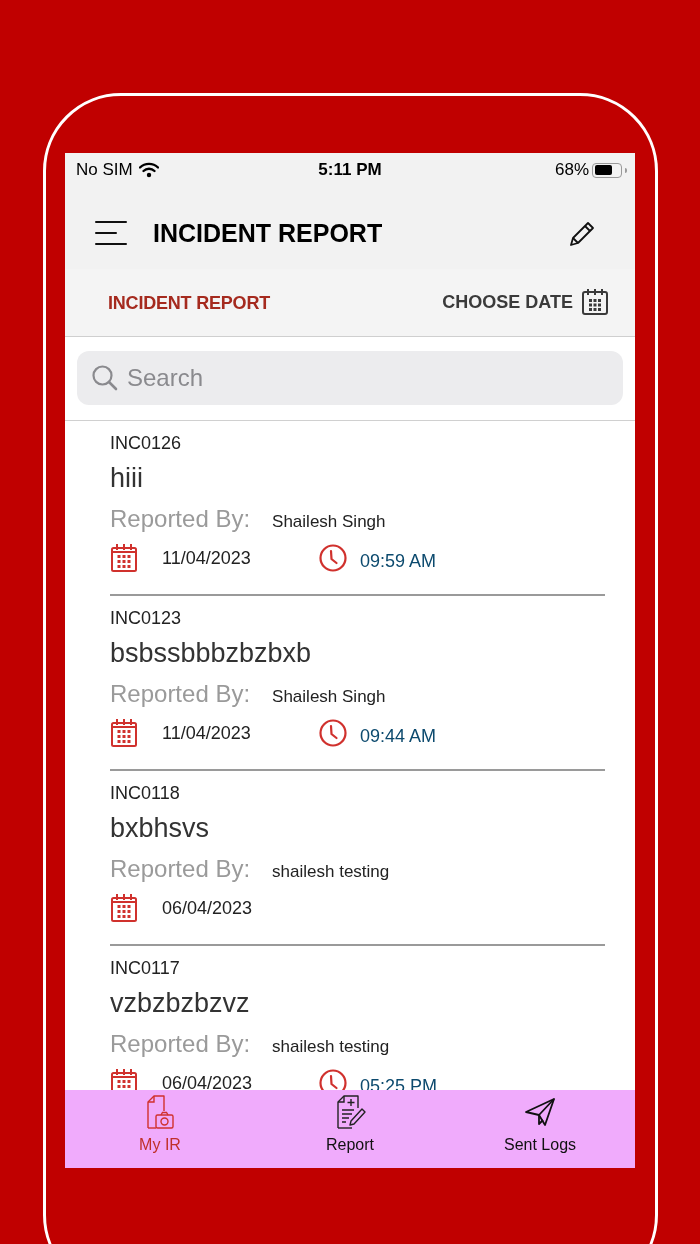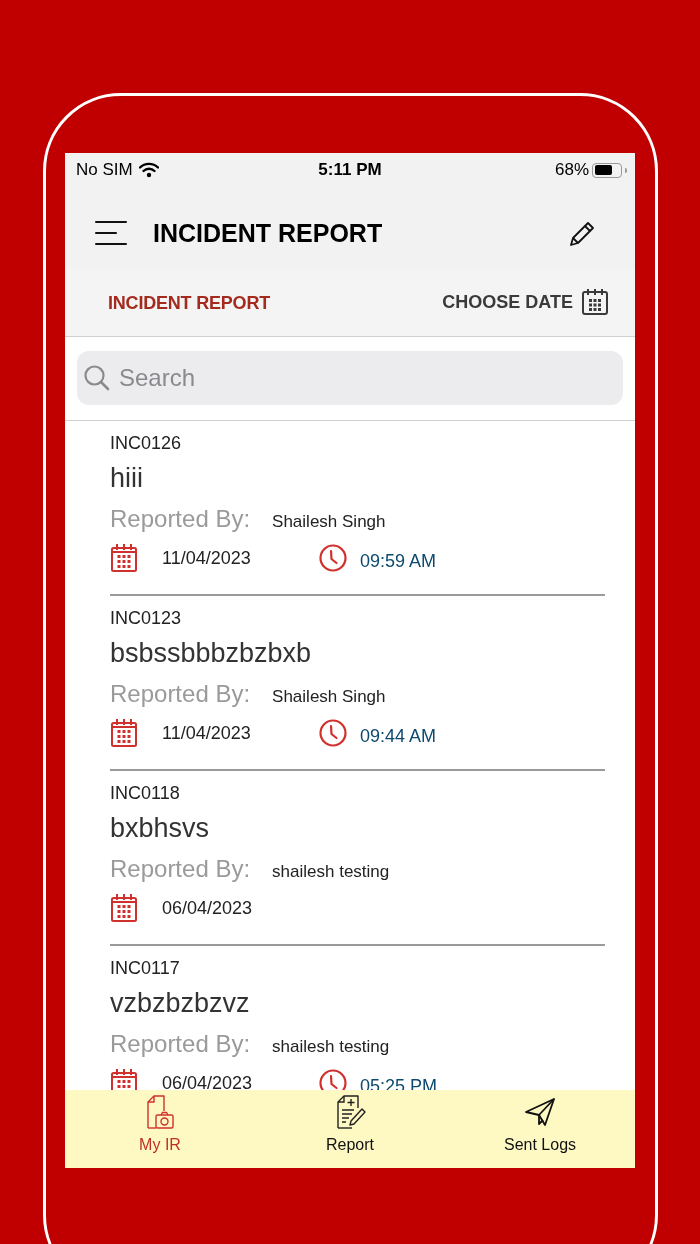--- a/index.html
+++ b/index.html
@@ -30,37 +30,37 @@
   .menu-btn span { position: absolute; left: 0; height: 2px; background: #111; border-radius: 1px; }
   .nav-title { position: absolute; left: 88px; top: 30px; font-size: 25px; font-weight: bold; color: #000; }
   .edit-btn { position: absolute; right: 38px; top: 30px; width: 30px; height: 30px; cursor: pointer; }
   .sub-header {
     height: 68px; background: #f4f4f4; position: relative; border-bottom: 1.5px solid #cfcfcf;
   }
   .sub-tab { position: absolute; left: 43px; top: 24px; font-size: 18px; font-weight: bold; color: #a52a1e; letter-spacing: -0.2px; }
   .choose-date { position: absolute; right: 26px; top: 19px; display: flex; align-items: center; gap: 8px; font-size: 18px; font-weight: bold; color: #3a3a3a; cursor: pointer; }
   .search-wrap { height: 84px; border-bottom: 1.5px solid #d0d0d0; padding: 14px 12px 0 12px; }
   .search-box {
-    height: 54px; background: #ececee; border-radius: 12px; display: flex; align-items: center; padding-left: 6px; gap: 8px;
+    height: 54px; background: #ececee; border-radius: 12px; display: flex; align-items: center; padding-left: 14px; gap: 8px;
   }
   .search-input { border: none; background: transparent; font-size: 24px; color: #8a8a8e; outline: none; font-family: "Liberation Sans", sans-serif; width: 400px; }
   .search-input::placeholder { color: #8a8a8e; }
   .list { position: relative; }
   .list-item { position: relative; height: 175px; margin: 0 30px 0 45px; border-bottom: 2px solid #9a9a9a; cursor: pointer; }
   .inc-id { position: absolute; left: 0; top: 12px; font-size: 18px; color: #222; }
   .inc-title { position: absolute; left: 0; top: 42px; font-size: 27px; color: #333; font-weight: 300; }
   .reported { position: absolute; left: 0; top: 84px; display: flex; align-items: baseline; gap: 22px; }
   .reported-label { font-size: 24px; color: #9a9a9a; }
   .reported-name { font-size: 17px; color: #222; }
   .meta-row { position: absolute; left: 0; top: 122px; width: 100%; height: 32px; }
   .meta-date { position: absolute; left: 0; top: 0; display: flex; align-items: center; gap: 24px; font-size: 18px; color: #222; }
   .meta-time { position: absolute; left: 208px; top: 0; display: flex; align-items: center; gap: 12px; font-size: 18px; color: #0c4a6e; }
   .meta-time .txt { margin-top: 7px; }
   .tab-bar {
-    position: absolute; left: 0; right: 0; bottom: 0; height: 78px; background: #fef9c3;
+    position: absolute; left: 0; right: 0; bottom: 0; height: 78px; background: #f0abfc;
     display: flex;
   }
   .tab { flex: 1; position: relative; cursor: pointer; }
   .tab-icon { position: absolute; left: 50%; top: 4px; transform: translateX(-50%); width: 34px; height: 36px; }
   .tab-label { position: absolute; left: 0; right: 0; top: 46px; text-align: center; font-size: 16px; color: #111; }
   .tab.active .tab-label { color: #c0302a; }
 </style>
 </head>
 <body>
 

